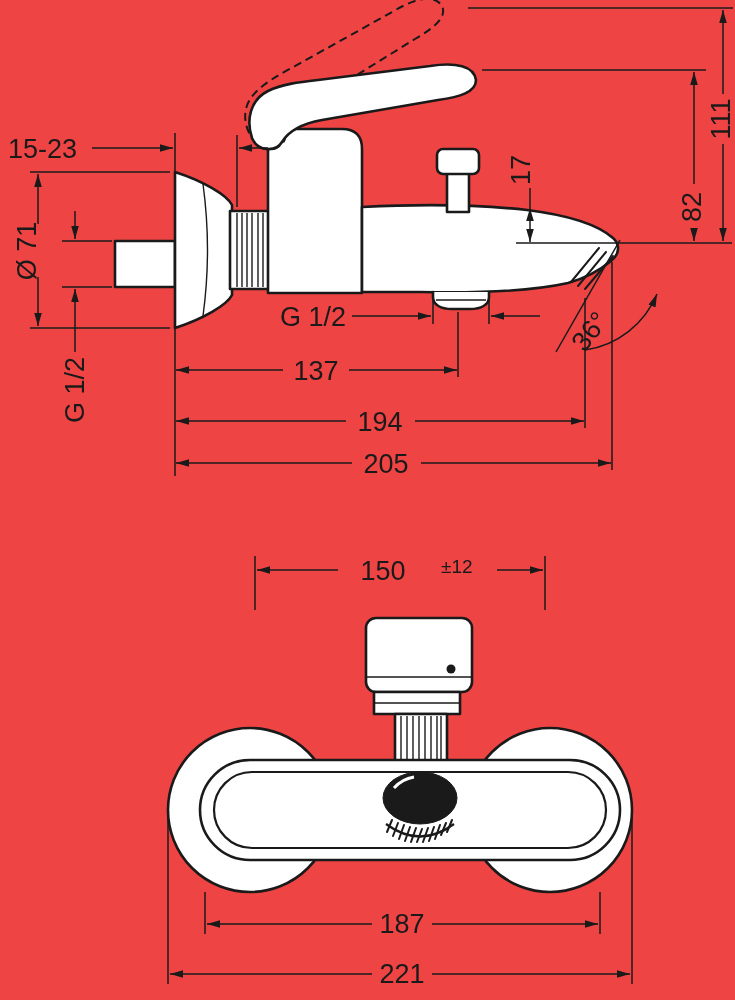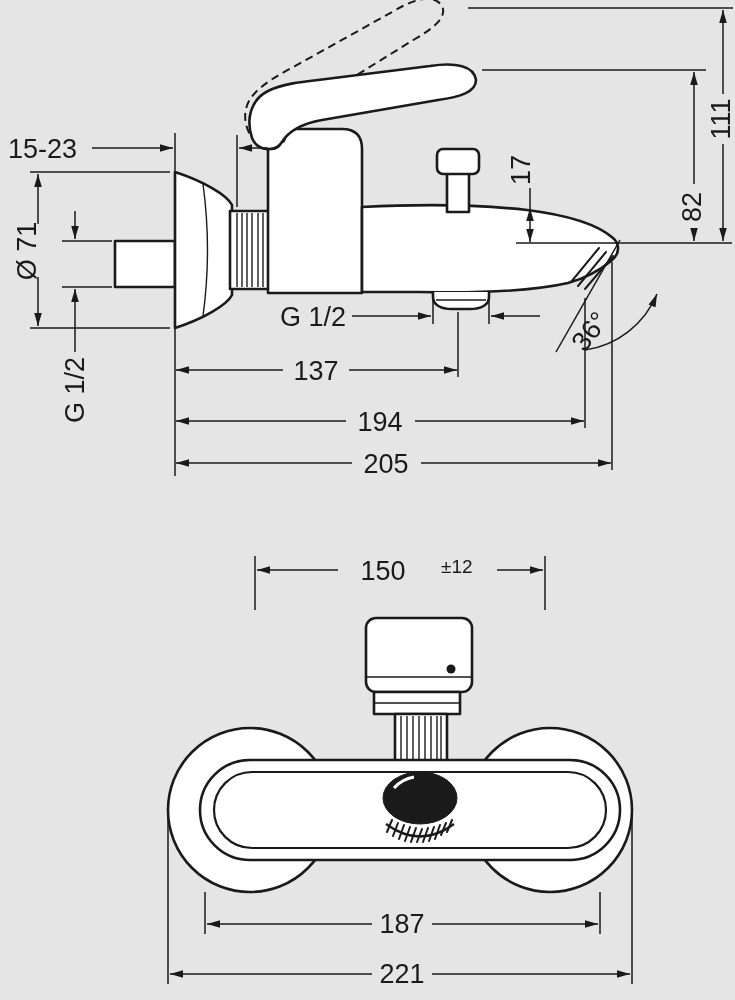--- a/index.html
+++ b/index.html
@@ -1,16 +1,16 @@
 <!DOCTYPE html>
 <html><head>
 <meta charset="utf-8">
 <style>
   html,body{margin:0;padding:0;background:#ffffff;}
-  .page{width:735px;height:1000px;background:#e5e5e5;font-family:"Liberation Sans",sans-serif;position:relative;overflow:hidden;}
+  .page{width:735px;height:1000px;background:#ef4444;font-family:"Liberation Sans",sans-serif;position:relative;overflow:hidden;}
   svg{display:block;}
   svg text{font-family:"Liberation Sans",sans-serif;font-size:27px;fill:#1a1a1a;}
   svg text.small{font-size:19px;}
   .outline{fill:#ffffff;stroke:#1a1a1a;stroke-width:2.6;stroke-linejoin:round;stroke-linecap:round;}
   .outline2{fill:none;stroke:#1a1a1a;stroke-width:2.2;stroke-linejoin:round;}
   .thin{fill:none;stroke:#1a1a1a;stroke-width:1.4;}
   .detail{fill:none;stroke:#1a1a1a;stroke-width:2;stroke-linecap:round;}
   .dim{stroke:#1a1a1a;stroke-width:1.5;fill:none;}
   .dashed{fill:none;stroke:#1a1a1a;stroke-width:2;stroke-dasharray:8 5;stroke-linejoin:round;}
 </style>

